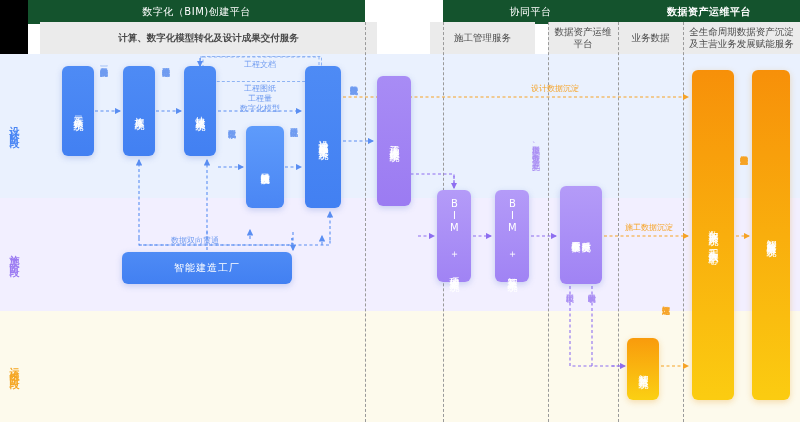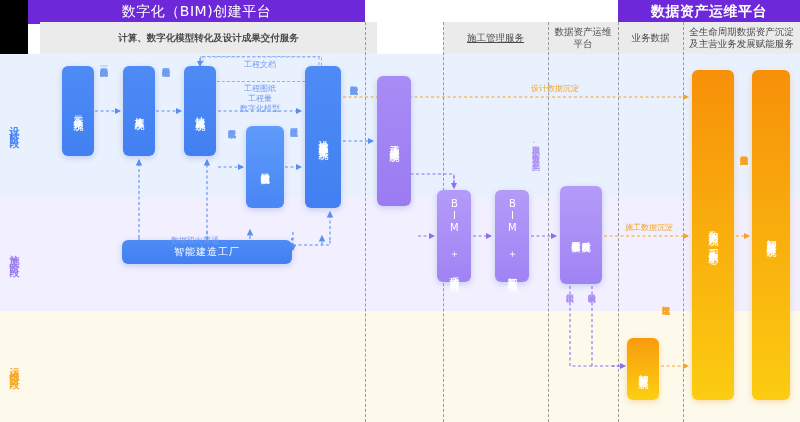--- a/index.html
+++ b/index.html
@@ -1,21 +1,21 @@
 <!DOCTYPE html>
 <html><head>
 <meta charset="utf-8">
 <style>
   html,body{margin:0;padding:0;background:#fff;}
   body{font-family:"DejaVu Sans","Liberation Sans",sans-serif;}
   #root{position:relative;width:800px;height:422px;overflow:hidden;background:#fff;}
 
   
-  .plat{position:absolute;top:0;height:24px;background:#6d28d9;color:#fff;
-        font-size:14px;display:flex;align-items:center;justify-content:center;letter-spacing:.5px;}
+  .plat{position:absolute;top:0;height:24px;background:#14532d;color:#fff;
+        font-size:10px;display:flex;align-items:center;justify-content:center;letter-spacing:.5px;}
   .svc{position:absolute;top:22px;height:32px;background:#ebebeb;color:#4a4a4a;
        font-size:9.5px;display:flex;align-items:center;justify-content:center;text-align:center;
        line-height:1.25;padding:0 2px;box-sizing:border-box;}
   .corner{position:absolute;left:0;top:0;width:28px;height:22px;background:#000;}
   .corner2{position:absolute;left:0;top:22px;width:28px;height:32px;background:#000;}
 
   
   .stage{position:absolute;left:0;width:800px;}
   .stage .tint{position:absolute;left:28px;right:0;top:0;bottom:0;}
   .stage .lbl{position:absolute;left:0;top:0;width:28px;bottom:0;
@@ -74,24 +74,25 @@
       </div>
   </div>
   <div class="stage" id="stage2" style="top: 311px; height: 111px;">
     <div class="tint" id="tint2" style="background: rgb(253, 250, 236);"></div>
     <div class="lbl" id="lbl2" style="color: rgb(245, 166, 35); background: rgb(253, 250, 236);">
         <span class="vtext">运维阶段</span>
       </div>
   </div>
 
   <div class="plat" id="plat0" style="left: 28px; width: 337px;">数字化（BIM)创建平台</div>
+  <div class="plat" id="plat1" style="left: 443px; width: 175px;">协同平台</div>
   <div class="plat" id="plat2" style="left: 618px; width: 182px; font-weight: bold;">数据资产运维平台</div>
 
   <div class="svc" id="svc0" style="left: 40px; width: 337px; font-weight: bold;">计算、数字化模型转化及设计成果交付服务</div>
-  <div class="svc" id="svc2" style="left: 443px; width: 105px; text-decoration: underline;">施工管理服务</div>
+  <div class="svc" id="svc2" style="left: 430px; width: 105px;">施工管理服务</div>
   <div class="svc" id="svc3" style="left: 548px; width: 70px;">数据资产运维平台</div>
   <div class="svc" id="svc4" style="left: 618px; width: 65px;">业务数据</div>
   <div class="svc" id="svc5" style="left: 683px; width: 117px;">全生命周期数据资产沉淀及主营业务发展赋能服务</div>
 
   <div class="colsep" style="left:365px"></div>
   <div class="colsep" style="left:443px"></div>
   <div class="colsep" style="left:548px"></div>
   <div class="colsep" style="left:618px"></div>
   <div class="colsep" style="left:683px"></div>
 
@@ -172,21 +173,21 @@
     </div>
 
   <div class="box blue2" id="b-calc" style="left: 246px; top: 126px; width: 38px; height: 82px;">
     <span class="t2">计算与建模转换接口系统</span>
     </div>
 
   <div class="box blue" id="b-delivery" style="left: 305px; top: 66px; width: 36px; height: 142px;">
     <span class="t">设计成果数字化交付系统</span>
     </div>
 
-  <div class="box blue" id="b-factory" style="left: 122px; top: 240px; width: 170px; height: 24px;">
+  <div class="box blue" id="b-factory" style="left: 122px; top: 252px; width: 170px; height: 32px;">
     <span class="h">智能建造工厂</span>
     </div>
 
   <div class="box purple" id="b-vbuild" style="left: 377px; top: 76px; width: 34px; height: 130px;">
     <span class="t">施工虚拟建造系统</span>
     </div>
 
   <div class="box purple2" id="b-bimproj" style="left: 437px; top: 190px; width: 34px; height: 92px;">
     <span class="t">BIM ＋ 项目管理系统</span>
     </div>

